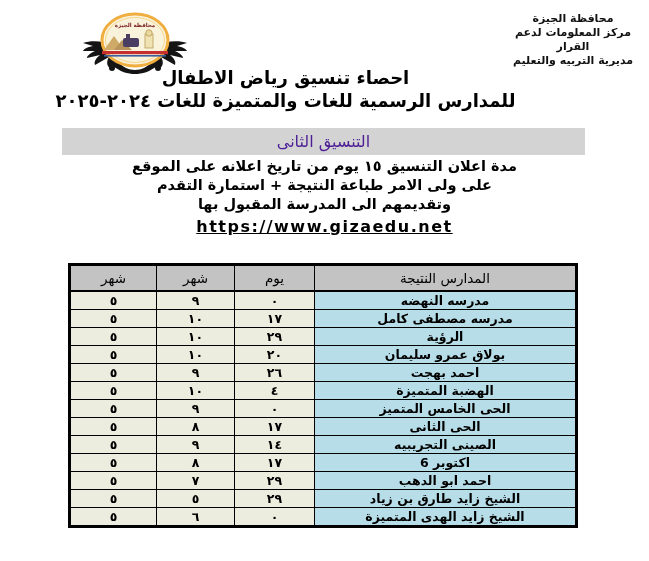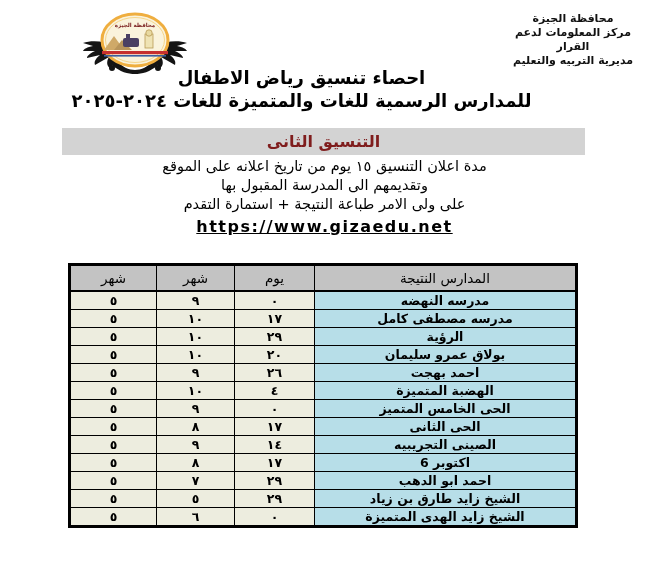--- a/index.html
+++ b/index.html
@@ -13,31 +13,31 @@
 
   
   .logo{position:absolute;left:82px;top:10px;width:106px;height:66px;}
   .org{
     position:absolute;top:12px;right:6px;width:140px;
     text-align:center;font-size:11px;font-weight:700;line-height:14px;color:#111;
   }
 
   
   .title{
-    position:absolute;top:66px;left:16px;width:571px;text-align:center;
+    position:absolute;top:66px;left:0;width:571px;text-align:center;
     font-size:18px;font-weight:700;line-height:23px;color:#000;
   }
   .banner{
     position:absolute;top:128px;left:62px;width:523px;height:27px;
-    background:#d3d3d3;text-align:center;font-size:16px;font-weight:700;
-    line-height:27px;color:#7f1d1d;
+    background:#d3d3d3;text-align:center;font-size:16px;font-weight:400;
+    line-height:27px;color:#4c1d95;
   }
   .notice{
     position:absolute;top:157px;left:0;width:649px;text-align:center;
-    font-size:14.5px;font-weight:400;line-height:19px;color:#000;
+    font-size:14.5px;font-weight:700;line-height:19px;color:#000;
   }
   .urlwrap{
     position:absolute;top:217px;left:0;width:649px;text-align:center;
   }
   .urlwrap a{
     font-size:16px;font-weight:700;color:#000;text-decoration:underline;
     letter-spacing:1.5px;cursor:pointer;
   }
 
   
@@ -103,22 +103,22 @@
 
   <div class="title" dir="rtl">
     <div>احصاء تنسيق رياض الاطفال</div>
     <div>للمدارس الرسمية للغات والمتميزة للغات ٢٠٢٤-٢٠٢٥</div>
   </div>
 
   <div class="banner" dir="rtl">التنسيق الثانى</div>
 
   <div class="notice" dir="rtl">
     <div>مدة اعلان التنسيق ١٥ يوم من تاريخ اعلانه على الموقع</div>
+    <div>على ولى الامر طباعة النتيجة + استمارة التقدم</div>
     <div>وتقديمهم الى المدرسة المقبول بها</div>
-    <div>على ولى الامر طباعة النتيجة + استمارة التقدم</div>
   </div>
 
   <div class="urlwrap">
     <a>https://www.gizaedu.net</a>
   </div>
 
   <table class="stats" dir="rtl">
     <colgroup>
       <col class="c-school">
         <col class="c-day">

